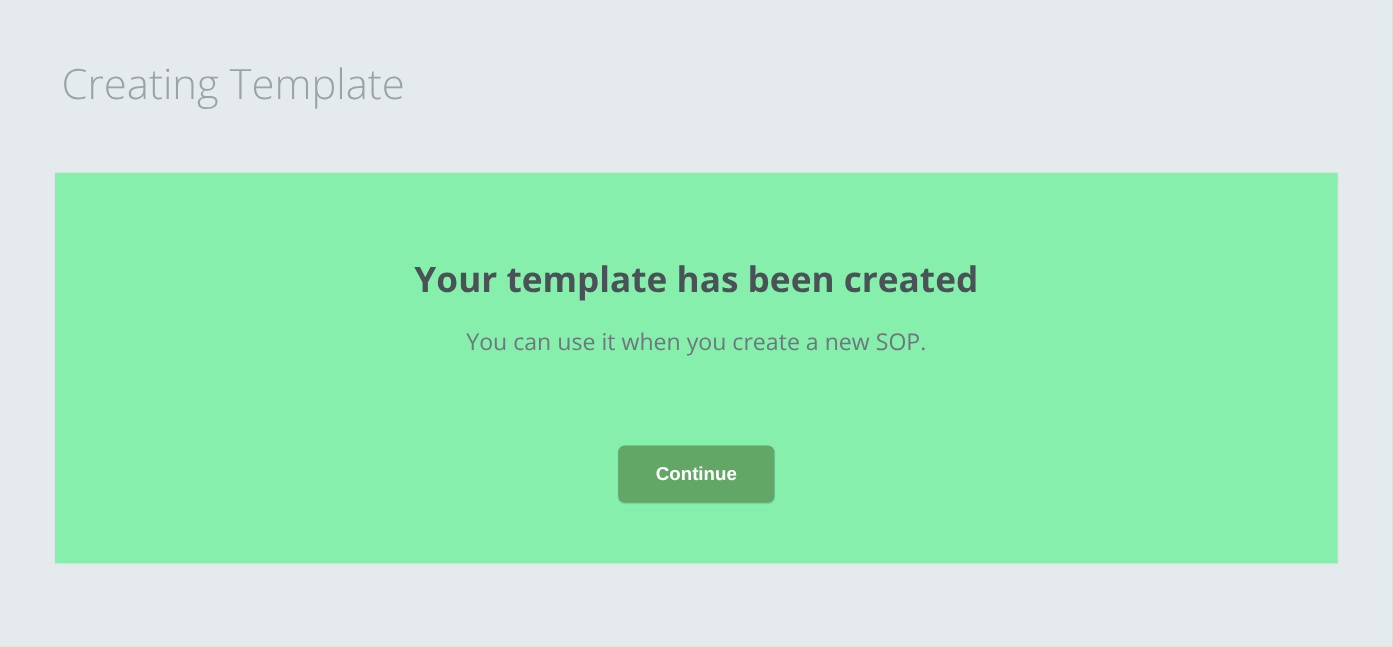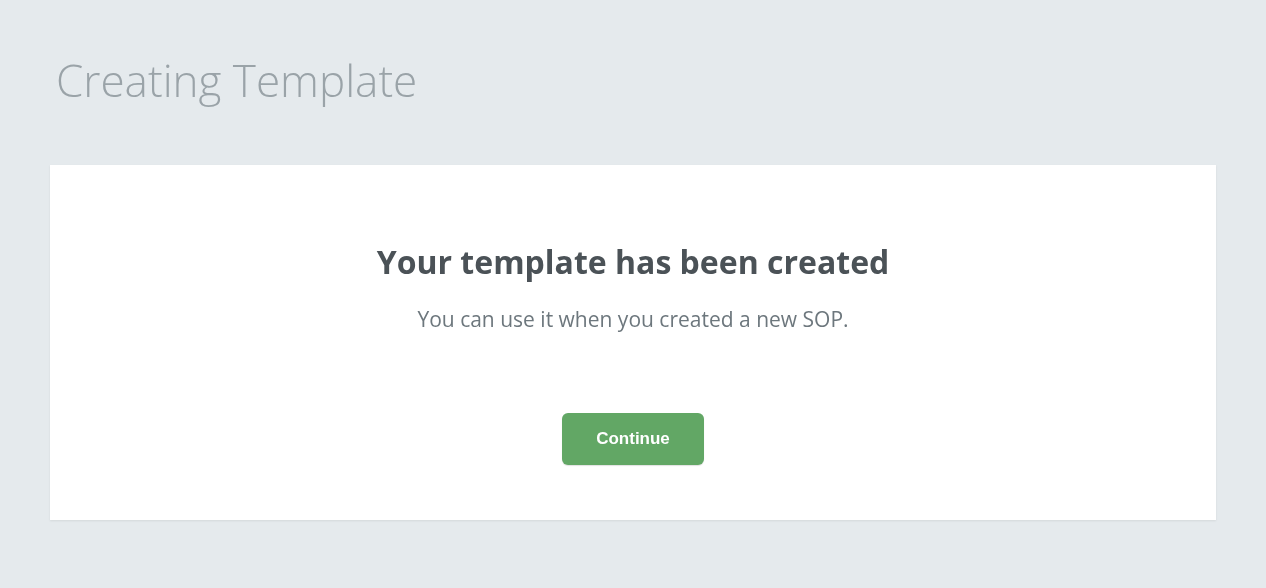--- a/index.html
+++ b/index.html
@@ -11,28 +11,28 @@
       font-family: 'Segoe UI', 'Open Sans', -apple-system, BlinkMacSystemFont, sans-serif;
       background: #e5eaed;
       width: 1266px;
       height: 588px;
       overflow: hidden;
     }
     .page-container {
       padding: 50px 50px 30px 50px;
     }
     .page-title {
-      font-size: 44px;
+      font-size: 38px;
       font-weight: 300;
       color: #9aa3a8;
       margin-bottom: 55px;
       margin-left: 6px;
     }
     .card {
-      background: #ffffff;
+      background: #86efac;
       box-shadow: 0 1px 2px rgba(0,0,0,0.08);
       padding: 75px 40px 55px 40px;
       text-align: center;
     }
     .card-heading {
       font-size: 32px;
       font-weight: 700;
       color: #4b5257;
       margin-bottom: 22px;
     }
@@ -56,16 +56,16 @@
     }
   </style>
 </head>
 <body>
 
 <div class="page-container">
   <h1 class="page-title">Creating Template</h1>
 
   <div class="card">
     <h2 class="card-heading">Your template has been created</h2>
-    <p class="card-subtext">You can use it when you created a new SOP.</p>
+    <p class="card-subtext">You can use it when you create a new SOP.</p>
     <button class="continue-button">Continue</button>
   </div>
 </div>
 
 </body></html>

